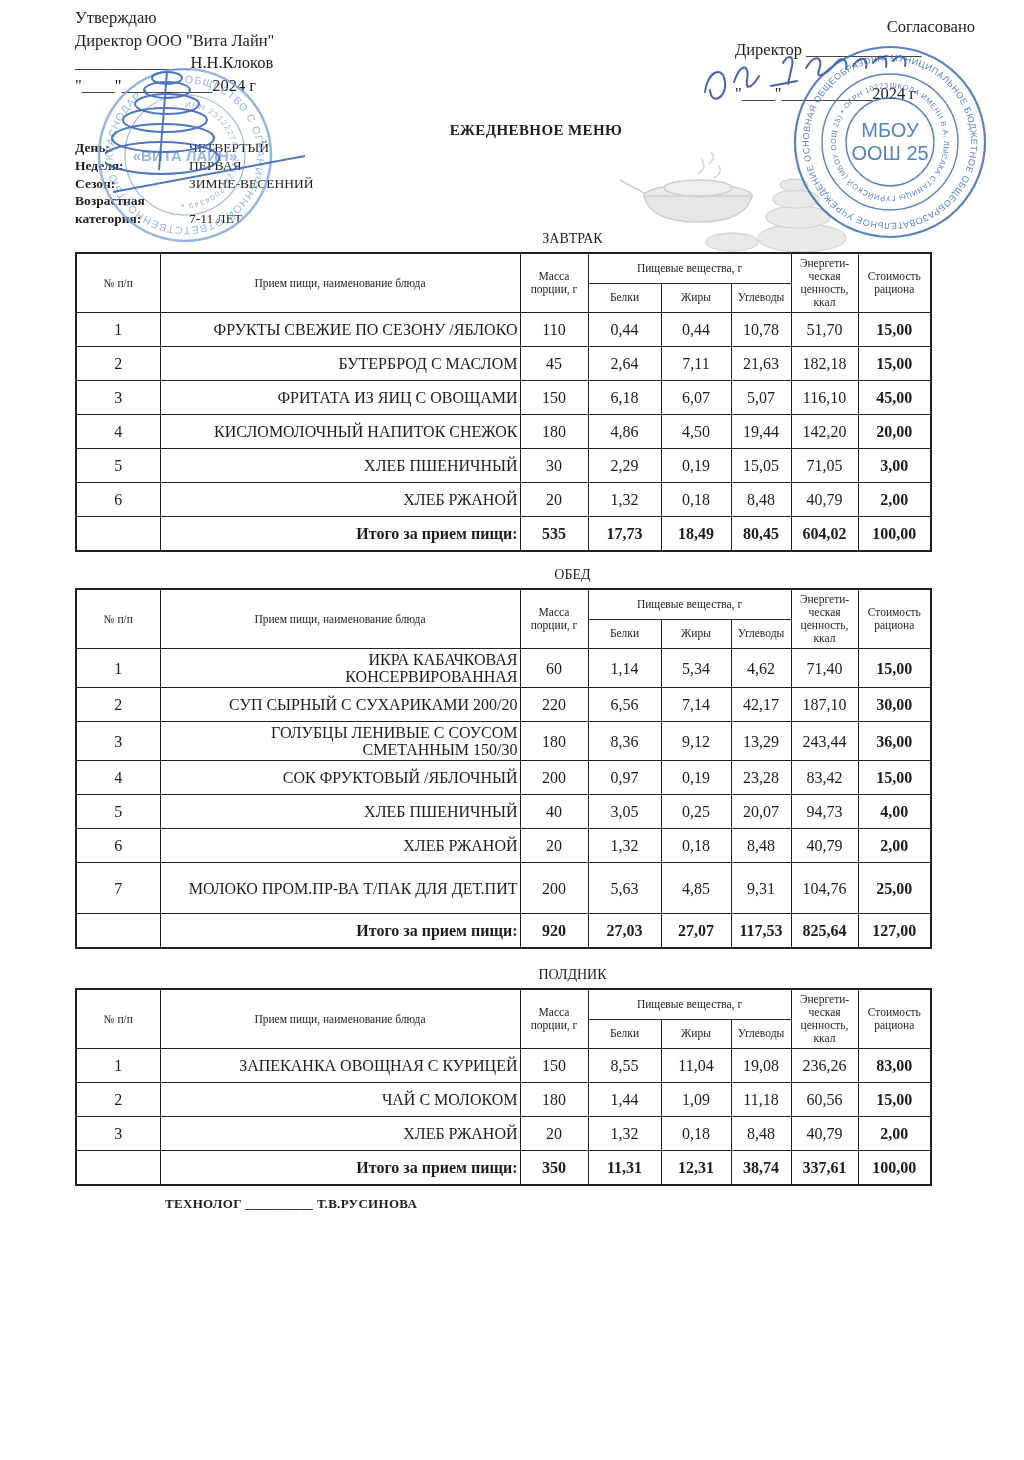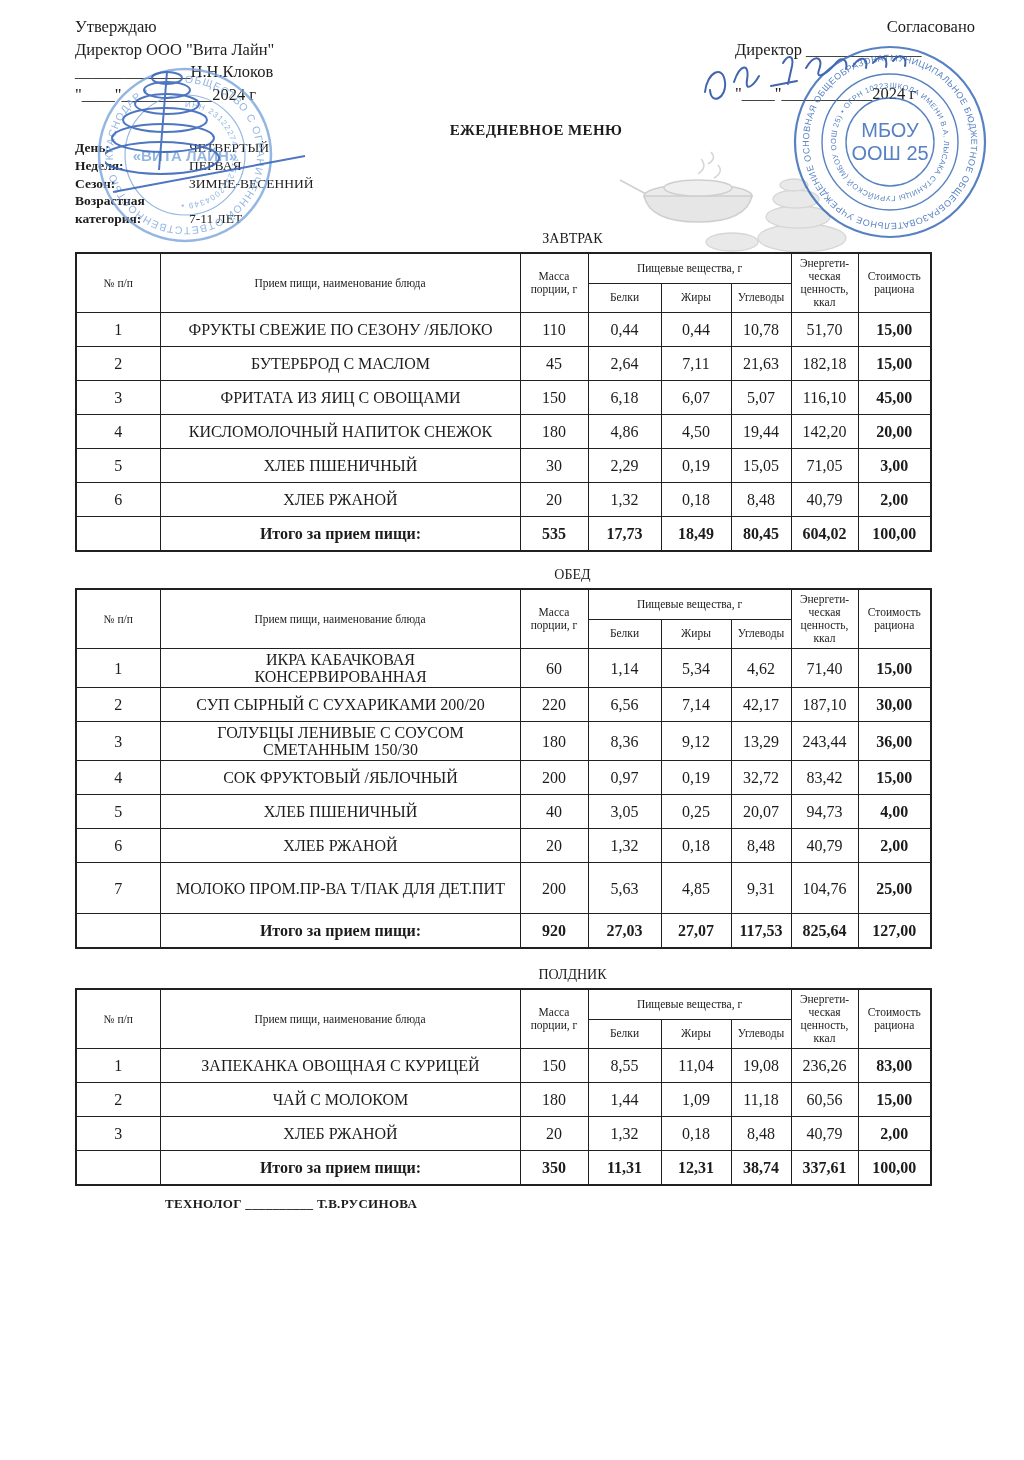--- a/index.html
+++ b/index.html
@@ -1,21 +1,21 @@
 <!DOCTYPE html>
 <html><head>
 <meta charset="utf-8">
 <style>
   html,body{margin:0;padding:0;}
   body{width:1024px;height:1460px;background:#ffffff;position:relative;
        font-family:"Liberation Serif","DejaVu Serif",serif;color:#1c1c1c;}
   .abs{position:absolute;}
 
   
-  .approve-left{left:75px;top:16px;width:300px;font-size:16.5px;line-height:22.5px;}
+  .approve-left{left:75px;top:7px;width:300px;font-size:16.5px;line-height:22.5px;}
   .approve-right{left:735px;top:16px;width:240px;font-size:16.5px;line-height:22.5px;}
   .approve-right .heading{text-align:right;}
   .approve-right .date-line{margin-top:22px;}
 
   
   .meta{left:75px;top:138px;width:250px;font-size:13.5px;line-height:17.5px;}
   .meta-row{display:grid;grid-template-columns:82px 1fr;align-items:end;min-height:18px;gap:32px;}
   .meta-row .lab{font-weight:bold;}
 
   .doc-title{left:0;top:122px;width:1024px;text-align:center;font-weight:bold;
@@ -23,21 +23,21 @@
 
   
   .tables{left:75px;top:231px;width:995px;}
   .meal-title{text-align:center;font-size:14px;margin:0 0 5px 0;}
   .meal-title.gap1{margin-top:15px;}
   .meal-title.gap2{margin-top:18px;}
   table{border-collapse:collapse;table-layout:fixed;width:855px;border:2px solid #202020;background:transparent;}
   th,td{border:1px solid #202020;overflow:hidden;}
   thead th{font-weight:normal;font-size:11.5px;line-height:13px;text-align:center;padding:3px 1px;}
   tbody td{font-size:16px;line-height:17px;text-align:center;padding:2px;height:29px;}
-  td.dish{text-align:center;padding-left:3px;white-space:pre-line;}
+  td.dish{text-align:right;padding-left:3px;white-space:pre-line;}
   td.cost{font-weight:bold;}
   tr.total td{font-weight:bold;}
   table[data-meal="1"] tbody tr:nth-child(7) td{height:46px;}
 
   .tech-line{margin:10px 0 0 90px;font-size:13px;font-weight:bold;letter-spacing:.3px;}
 
   
   svg{display:block;}
   .stamp-left{left:95px;top:65px;opacity:.8;}
   .stamp-right{left:790px;top:42px;opacity:.85;}
@@ -313,21 +313,21 @@
       <td>13,29</td>
       <td>243,44</td>
       <td class="cost">36,00</td>
         </tr>
         <tr>
       <td>4</td>
       <td class="dish">СОК ФРУКТОВЫЙ /ЯБЛОЧНЫЙ</td>
       <td>200</td>
       <td>0,97</td>
       <td>0,19</td>
-      <td>32,72</td>
+      <td>23,28</td>
       <td>83,42</td>
       <td class="cost">15,00</td>
         </tr>
         <tr>
       <td>5</td>
       <td class="dish">ХЛЕБ ПШЕНИЧНЫЙ</td>
       <td>40</td>
       <td>3,05</td>
       <td>0,25</td>
       <td>20,07</td>

